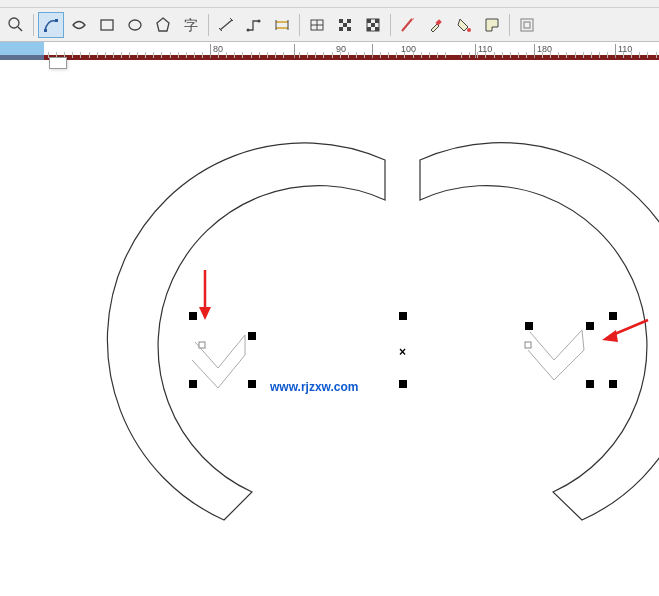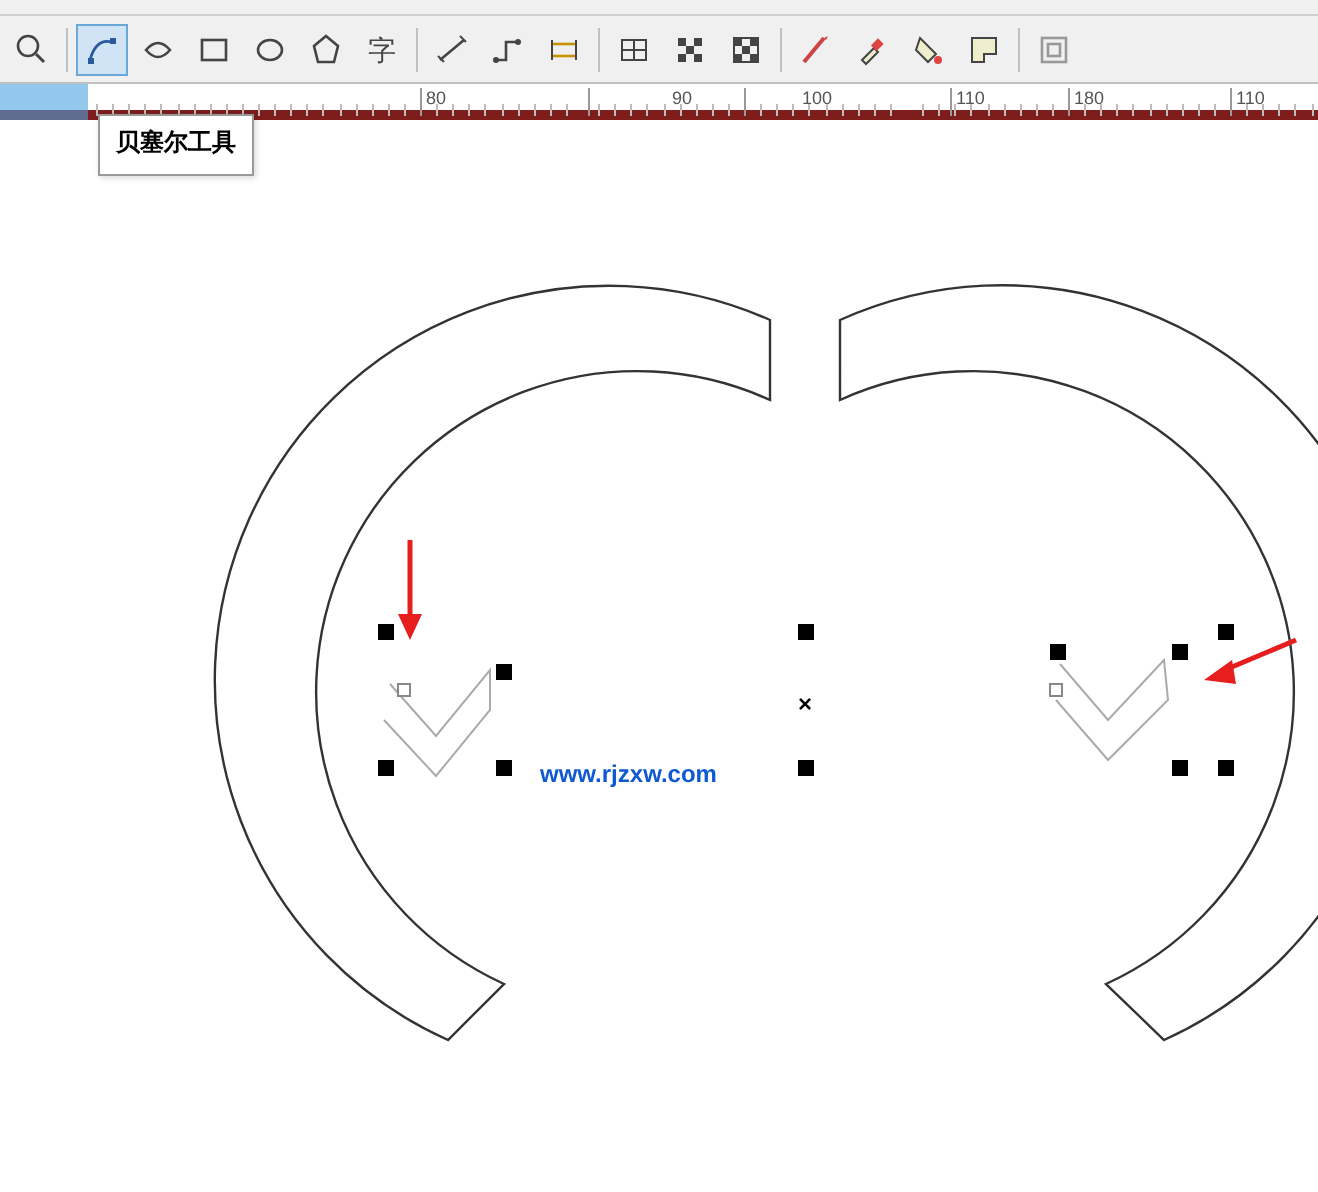--- a/index.html
+++ b/index.html
@@ -325,21 +325,20 @@
     <div class="ruler-sub" style="left: 153.3px;"></div>
     <div class="ruler-sub" style="left: 161.4px;"></div>
     <div class="ruler-sub" style="left: 169.5px;"></div>
     <div class="ruler-sub" style="left: 177.6px;"></div>
     <div class="ruler-sub" style="left: 185.7px;"></div>
     <div class="ruler-sub" style="left: 193.8px;"></div>
     <div class="ruler-sub" style="left: 201.9px;"></div>
   </div>
 
 <div class="tooltip">
-  <div class="tooltip-title">贝塞尔工具</div>
 </div>
 
 <div class="canvas">
 
   <svg width="659" height="536" style="position:absolute;left:0;top:0">
 
     <path d="M 385 100
              A 190 190 0 0 0 224 460
              L 252 432
              A 150 150 0 0 1 385 140

